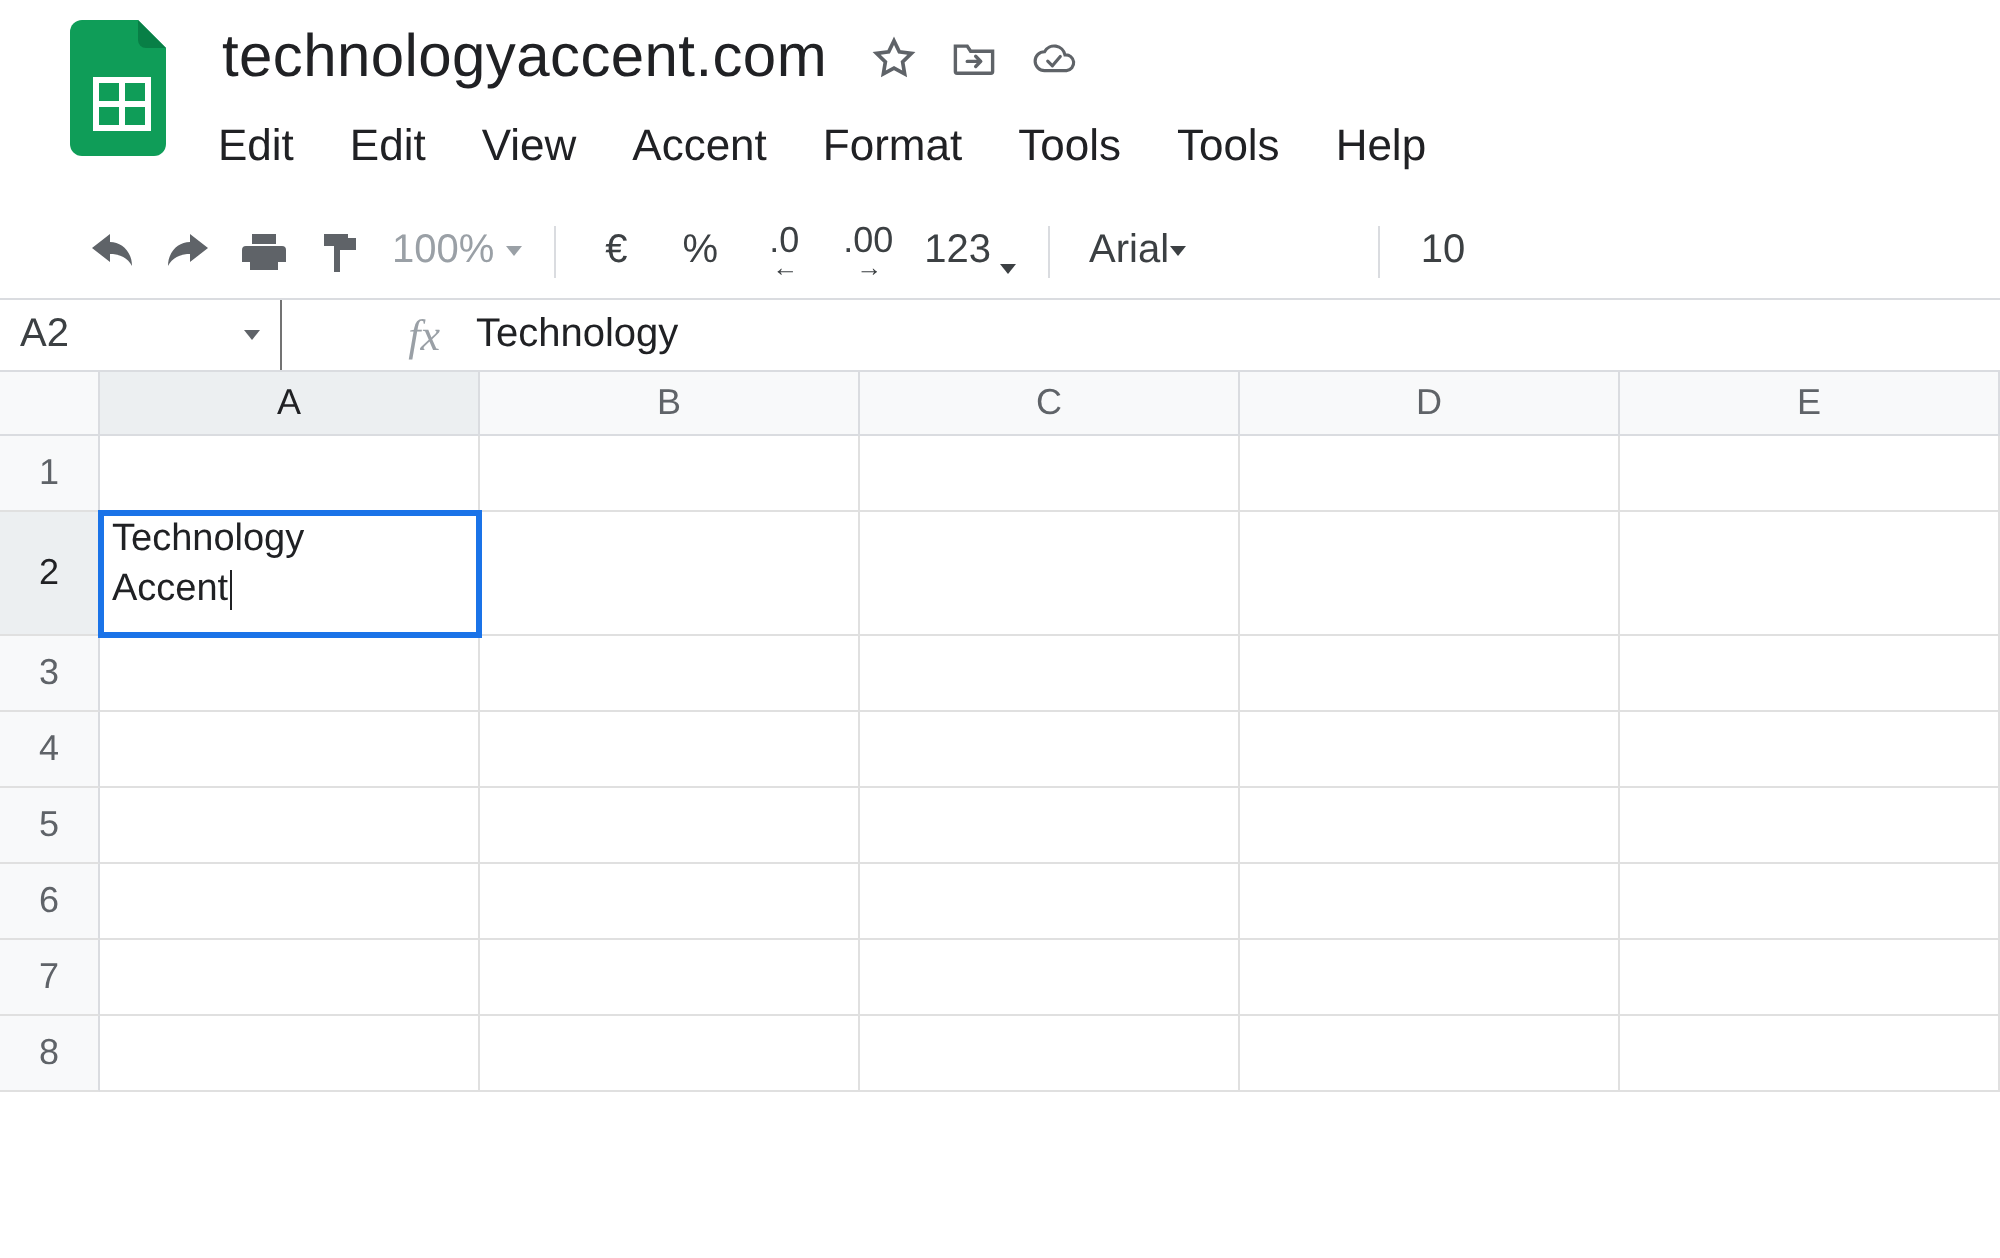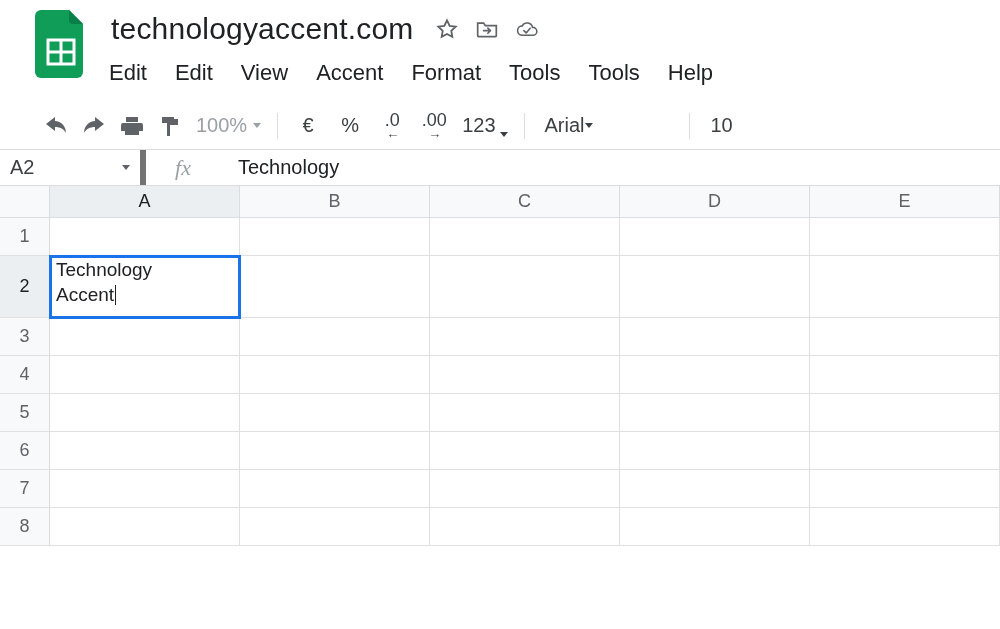--- a/index.html
+++ b/index.html
@@ -142,22 +142,22 @@
     font-size: 20px;
     color: #3c4043;
     justify-content: space-between;
     text-align: right;
   }
   .fx-box {
     display: flex;
     align-items: center;
     width: 80px;
     height: 100%;
-    border-left: 6px solid #737373;
-    justify-content: center;
+    border-left: 1px solid #737373;
+    justify-content: flex-end;
   }
   .fx-label {
     font-family: "Times New Roman", serif;
     font-style: italic;
     font-size: 22px;
     color: #9aa0a6;
   }
   .formula-input {
     flex: 1;
     border: none;

